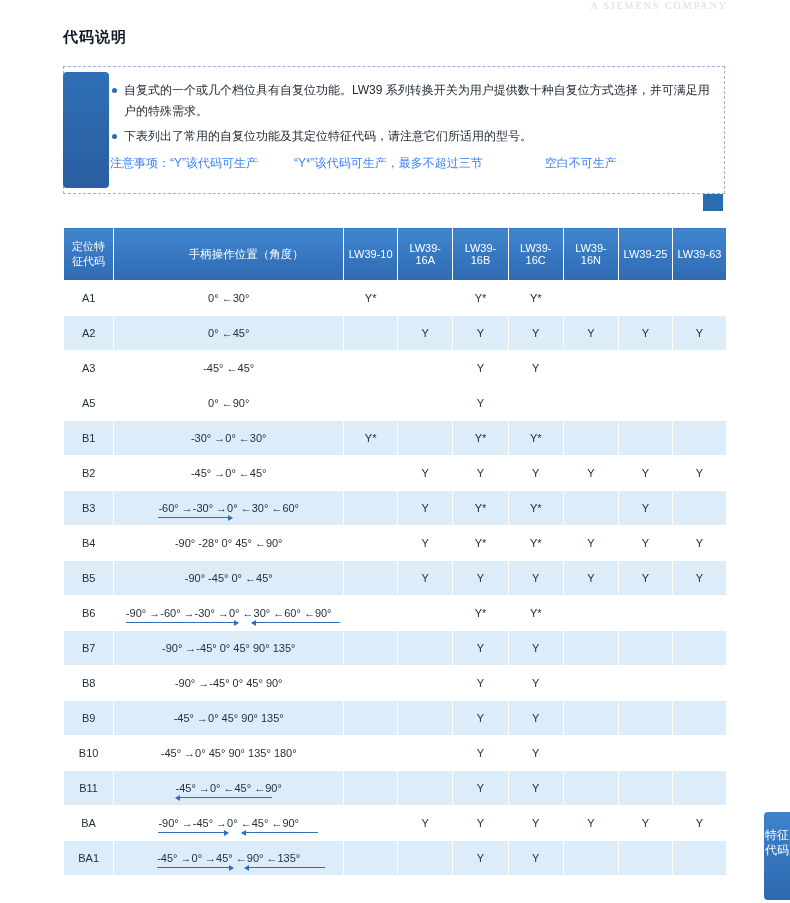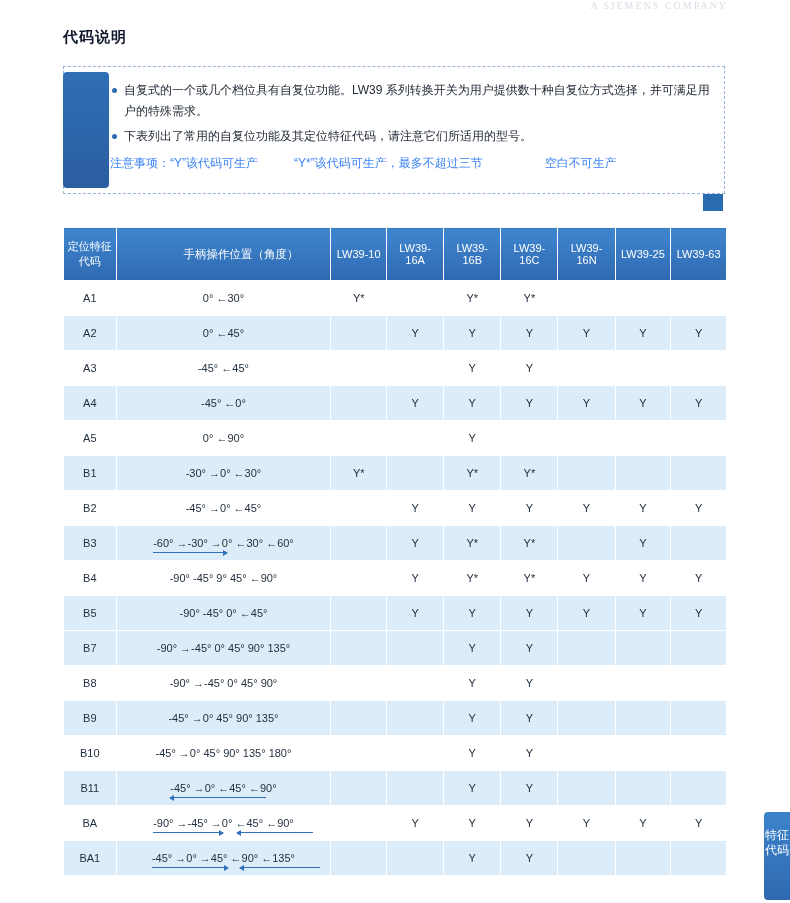--- a/index.html
+++ b/index.html
@@ -240,31 +240,20 @@
           <td class="code-col">A3</td>
           <td class="pos-col"><span class="pos-wrap">-45° ←45°</span></td>
           <td class="mark"></td>
           <td class="mark"></td>
           <td class="mark">Y</td>
           <td class="mark">Y</td>
           <td class="mark"></td>
           <td class="mark"></td>
           <td class="mark"></td>
         </tr>
-        <tr class="row-even">
-          <td class="code-col">A4</td>
-          <td class="pos-col"><span class="pos-wrap">-45° ←0°</span></td>
-          <td class="mark"></td>
-          <td class="mark">Y</td>
-          <td class="mark">Y</td>
-          <td class="mark">Y</td>
-          <td class="mark">Y</td>
-          <td class="mark">Y</td>
-          <td class="mark">Y</td>
-        </tr>
         <tr class="row-odd">
           <td class="code-col">A5</td>
           <td class="pos-col"><span class="pos-wrap">0° ←90°</span></td>
           <td class="mark"></td>
           <td class="mark"></td>
           <td class="mark">Y</td>
           <td class="mark"></td>
           <td class="mark"></td>
           <td class="mark"></td>
           <td class="mark"></td>
@@ -297,39 +286,50 @@
           <td class="mark"></td>
           <td class="mark">Y</td>
           <td class="mark">Y*</td>
           <td class="mark">Y*</td>
           <td class="mark"></td>
           <td class="mark">Y</td>
           <td class="mark"></td>
         </tr>
         <tr class="row-odd">
           <td class="code-col">B4</td>
-          <td class="pos-col"><span class="pos-wrap">-90° -45° 9° 45° ←90°</span></td>
+          <td class="pos-col"><span class="pos-wrap">-90° -28° 0° 45° ←90°</span></td>
           <td class="mark"></td>
           <td class="mark">Y</td>
           <td class="mark">Y*</td>
           <td class="mark">Y*</td>
           <td class="mark">Y</td>
           <td class="mark">Y</td>
           <td class="mark">Y</td>
         </tr>
         <tr class="row-even">
           <td class="code-col">B5</td>
           <td class="pos-col"><span class="pos-wrap">-90° -45° 0° ←45°</span></td>
           <td class="mark"></td>
           <td class="mark">Y</td>
           <td class="mark">Y</td>
           <td class="mark">Y</td>
           <td class="mark">Y</td>
           <td class="mark">Y</td>
           <td class="mark">Y</td>
+        </tr>
+        <tr class="row-odd">
+          <td class="code-col">B6</td>
+          <td class="pos-col"><span class="pos-wrap">-90° →-60° →-30° →0° ←30° ←60° ←90°<i class="arr right" style="left: 0px; width: 112px; top: 15px;"></i><i class="arr left" style="left: 126px; width: 88px; top: 15px;"></i></span></td>
+          <td class="mark"></td>
+          <td class="mark"></td>
+          <td class="mark">Y*</td>
+          <td class="mark">Y*</td>
+          <td class="mark"></td>
+          <td class="mark"></td>
+          <td class="mark"></td>
         </tr>
         <tr class="row-even">
           <td class="code-col">B7</td>
           <td class="pos-col"><span class="pos-wrap">-90° →-45° 0° 45° 90° 135°</span></td>
           <td class="mark"></td>
           <td class="mark"></td>
           <td class="mark">Y</td>
           <td class="mark">Y</td>
           <td class="mark"></td>
           <td class="mark"></td>

